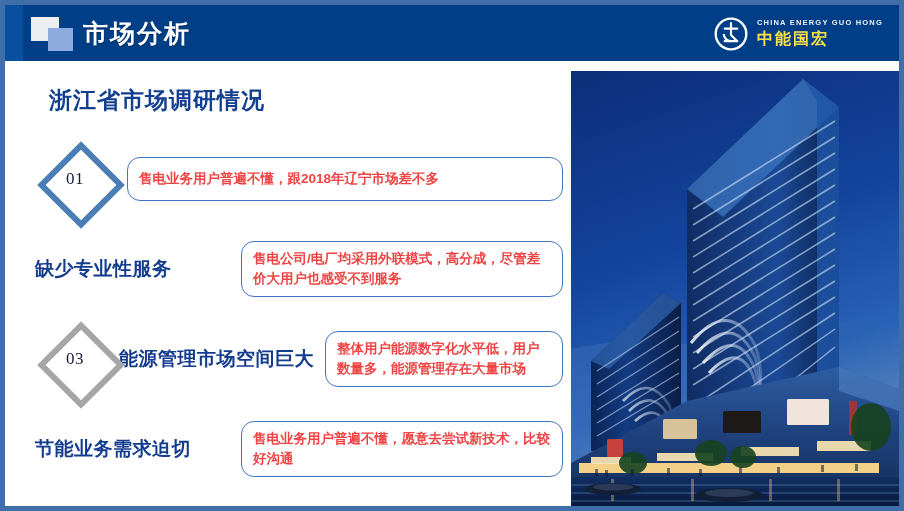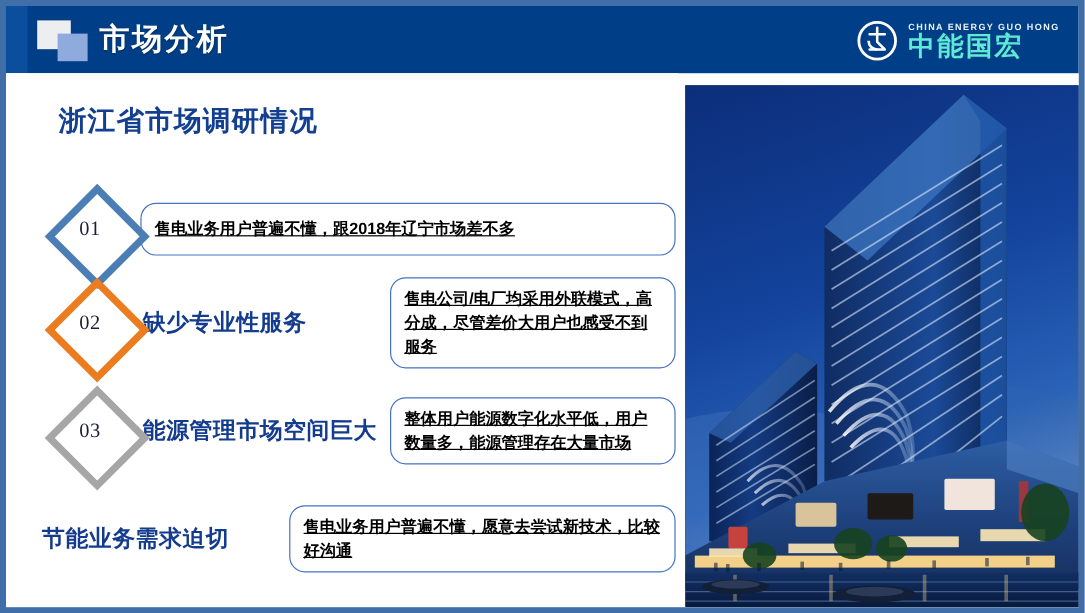--- a/index.html
+++ b/index.html
@@ -51,37 +51,37 @@
   }
   #brand-mark{
     width:36px;height:36px;flex:0 0 36px;position:relative;
   }
   #brand-text{display:flex;flex-direction:column;justify-content:center;}
   #brand-en{
     color:#ffffff;font-size:7.5px;letter-spacing:1.2px;font-weight:bold;
     opacity:.92;margin-bottom:1px;white-space:nowrap;
   }
   #brand-cn{
-    color:#5eead4;font-size:22px;font-weight:bold;letter-spacing:2px;
+    color:#fde047;font-size:16px;font-weight:bold;letter-spacing:2px;
     line-height:22px;white-space:nowrap;
   }
   
   #left-col{
     position:absolute;left:0;top:56px;width:560px;height:386px;
     background:#ffffff;
   }
   #section-title{
     position:absolute;left:44px;top:24px;
     color:#123f8f;font-size:23px;font-weight:bold;letter-spacing:1px;
   }
   .row{
     position:absolute;left:28px;width:530px;height:84px;
     display:flex;align-items:center;
   }
-  .row.r1{top:88px;}
+  .row.r1{top:76px;gap:10px;}
   .row.r2{top:166px;}
   .row.r3{top:256px;}
   .row.r4{top:346px;}
 
   .diamond-wrap{
     position:relative;width:84px;height:84px;flex:0 0 84px;
   }
   .diamond{
     position:absolute;left:50%;top:50%;
     width:50px;height:50px;margin:-25px 0 0 -25px;
@@ -103,28 +103,28 @@
   .row-label{
     flex:0 0 auto;width:206px;
     color:#133b8e;font-size:19px;font-weight:bold;letter-spacing:.5px;
     margin-left:2px;
   }
   .bubble{
     flex:1 1 auto;
     border:1.6px solid #4472c4;
     border-radius:13px;
     padding:7px 11px;
-    color:#000000;
+    color:#ef4444;
     font-size:13.5px;
     font-weight:bold;
     line-height:20px;
     background:#ffffff;
     box-sizing:border-box;
     min-height:44px;
-    display:flex;align-items:center;text-decoration:underline;
+    display:flex;align-items:center;
   }
   
   #photo{
     position:absolute;left:566px;top:66px;width:328px;height:435px;
     overflow:hidden;
     background:#0b2a66;
     box-shadow:0 0 0 1px rgba(255,255,255,.35);
   }
   #photo svg{display:block;width:328px;height:435px;}
 </style>
@@ -164,24 +164,20 @@
 
     <div class="row r1">
       <div class="diamond-wrap">
         <div class="diamond c-blue"></div>
         <div class="diamond-num">01</div>
       </div>
       <div class="bubble">售电业务用户普遍不懂，跟2018年辽宁市场差不多</div>
     </div>
 
     <div class="row r2">
-      <div class="diamond-wrap">
-        <div class="diamond c-orange"></div>
-        <div class="diamond-num">02</div>
-      </div>
       <div class="row-label">缺少专业性服务</div>
       <div class="bubble">售电公司/电厂均采用外联模式，高分成，尽管差价大用户也感受不到服务</div>
     </div>
 
     <div class="row r3">
       <div class="diamond-wrap">
         <div class="diamond c-gray"></div>
         <div class="diamond-num">03</div>
       </div>
       <div class="row-label">能源管理市场空间巨大</div>

